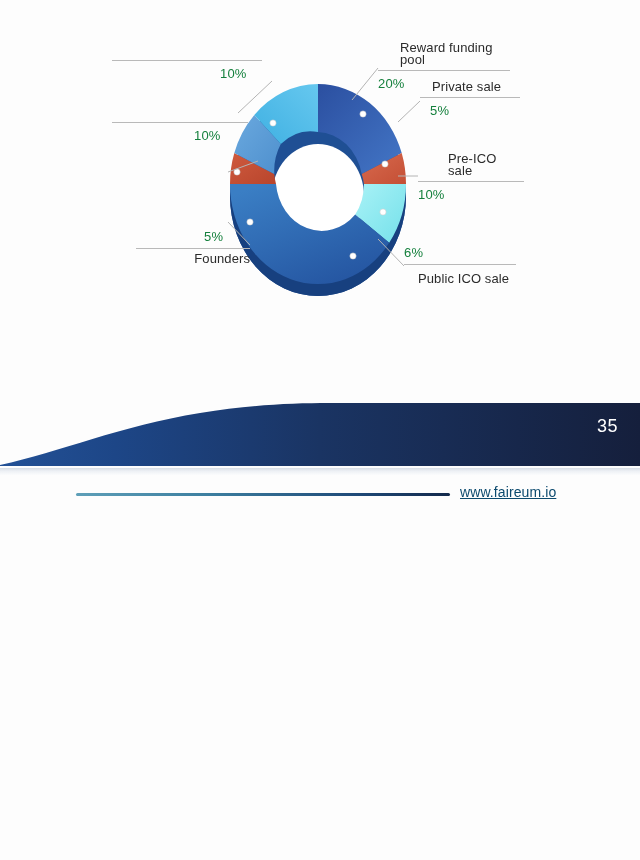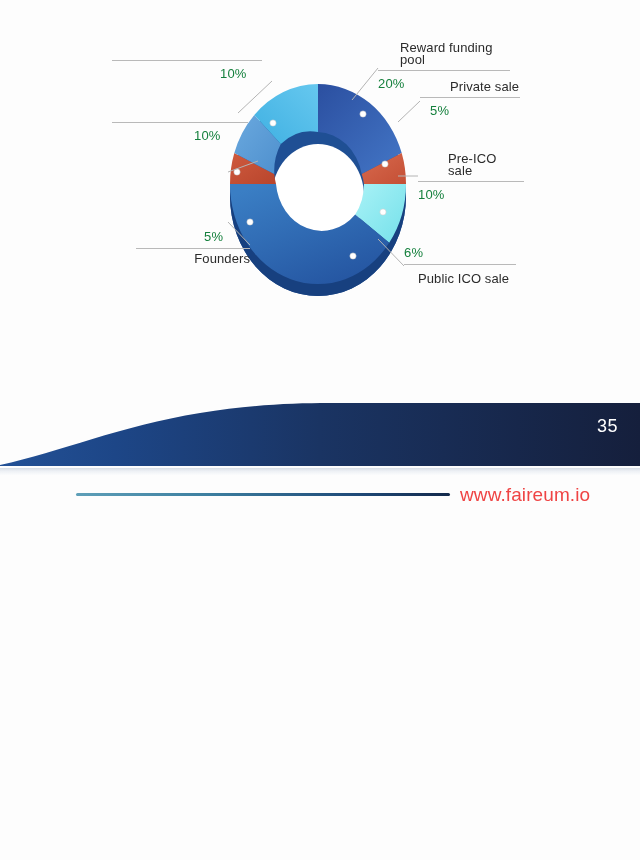--- a/index.html
+++ b/index.html
@@ -51,21 +51,21 @@
 
   
   #site-row{position:absolute;left:0;top:484px;width:640px;height:22px;}
   #site-line{
     position:absolute;left:76px;top:9px;width:374px;height:2.6px;
     background:linear-gradient(to right,#5e9fb8 0%,#3d7fa0 35%,#1f4a78 75%,#13294b 100%);
     border-radius:2px;
   }
   #site-url{
     position:absolute;left:460px;top:0px;
-    font-size:19px;color:#ef4444;letter-spacing:.1px;
+    font-size:14px;color:#0c4a6e;letter-spacing:.1px;text-decoration:underline;
   }
 </style>
 </head>
 <body>
 
 <div class="page">
 
   <div class="chart-block" id="chart1-block">
 
     <div class="donut-wrap" id="donut1">
@@ -162,21 +162,21 @@
       <div class="cl-title" style="margin-top:4px;text-align:right;">Founders</div>
     </div>
 
     <div class="callout right" style="left:378px;top:42px;width:132px;">
       <div class="cl-title" style="margin-left:22px;">Reward funding pool</div>
       <div class="cl-rule" style="margin-top:4px;width:132px;"></div>
       <div class="cl-pct" style="margin-top:5px;">20%</div>
     </div>
 
     <div class="callout right" style="left:420px;top:81px;width:100px;">
-      <div class="cl-title" style="margin-left:30px;">Private sale</div>
+      <div class="cl-title" style="margin-left:12px;">Private sale</div>
       <div class="cl-rule" style="margin-top:4px;width:100px;"></div>
       <div class="cl-pct" style="margin-top:5px;margin-left:10px;">5%</div>
     </div>
 
     <div class="callout right" style="left:418px;top:153px;width:106px;">
       <div class="cl-title" style="margin-left:30px;">Pre-ICO sale</div>
       <div class="cl-rule" style="margin-top:4px;width:106px;"></div>
       <div class="cl-pct" style="margin-top:5px;">10%</div>
     </div>
 

